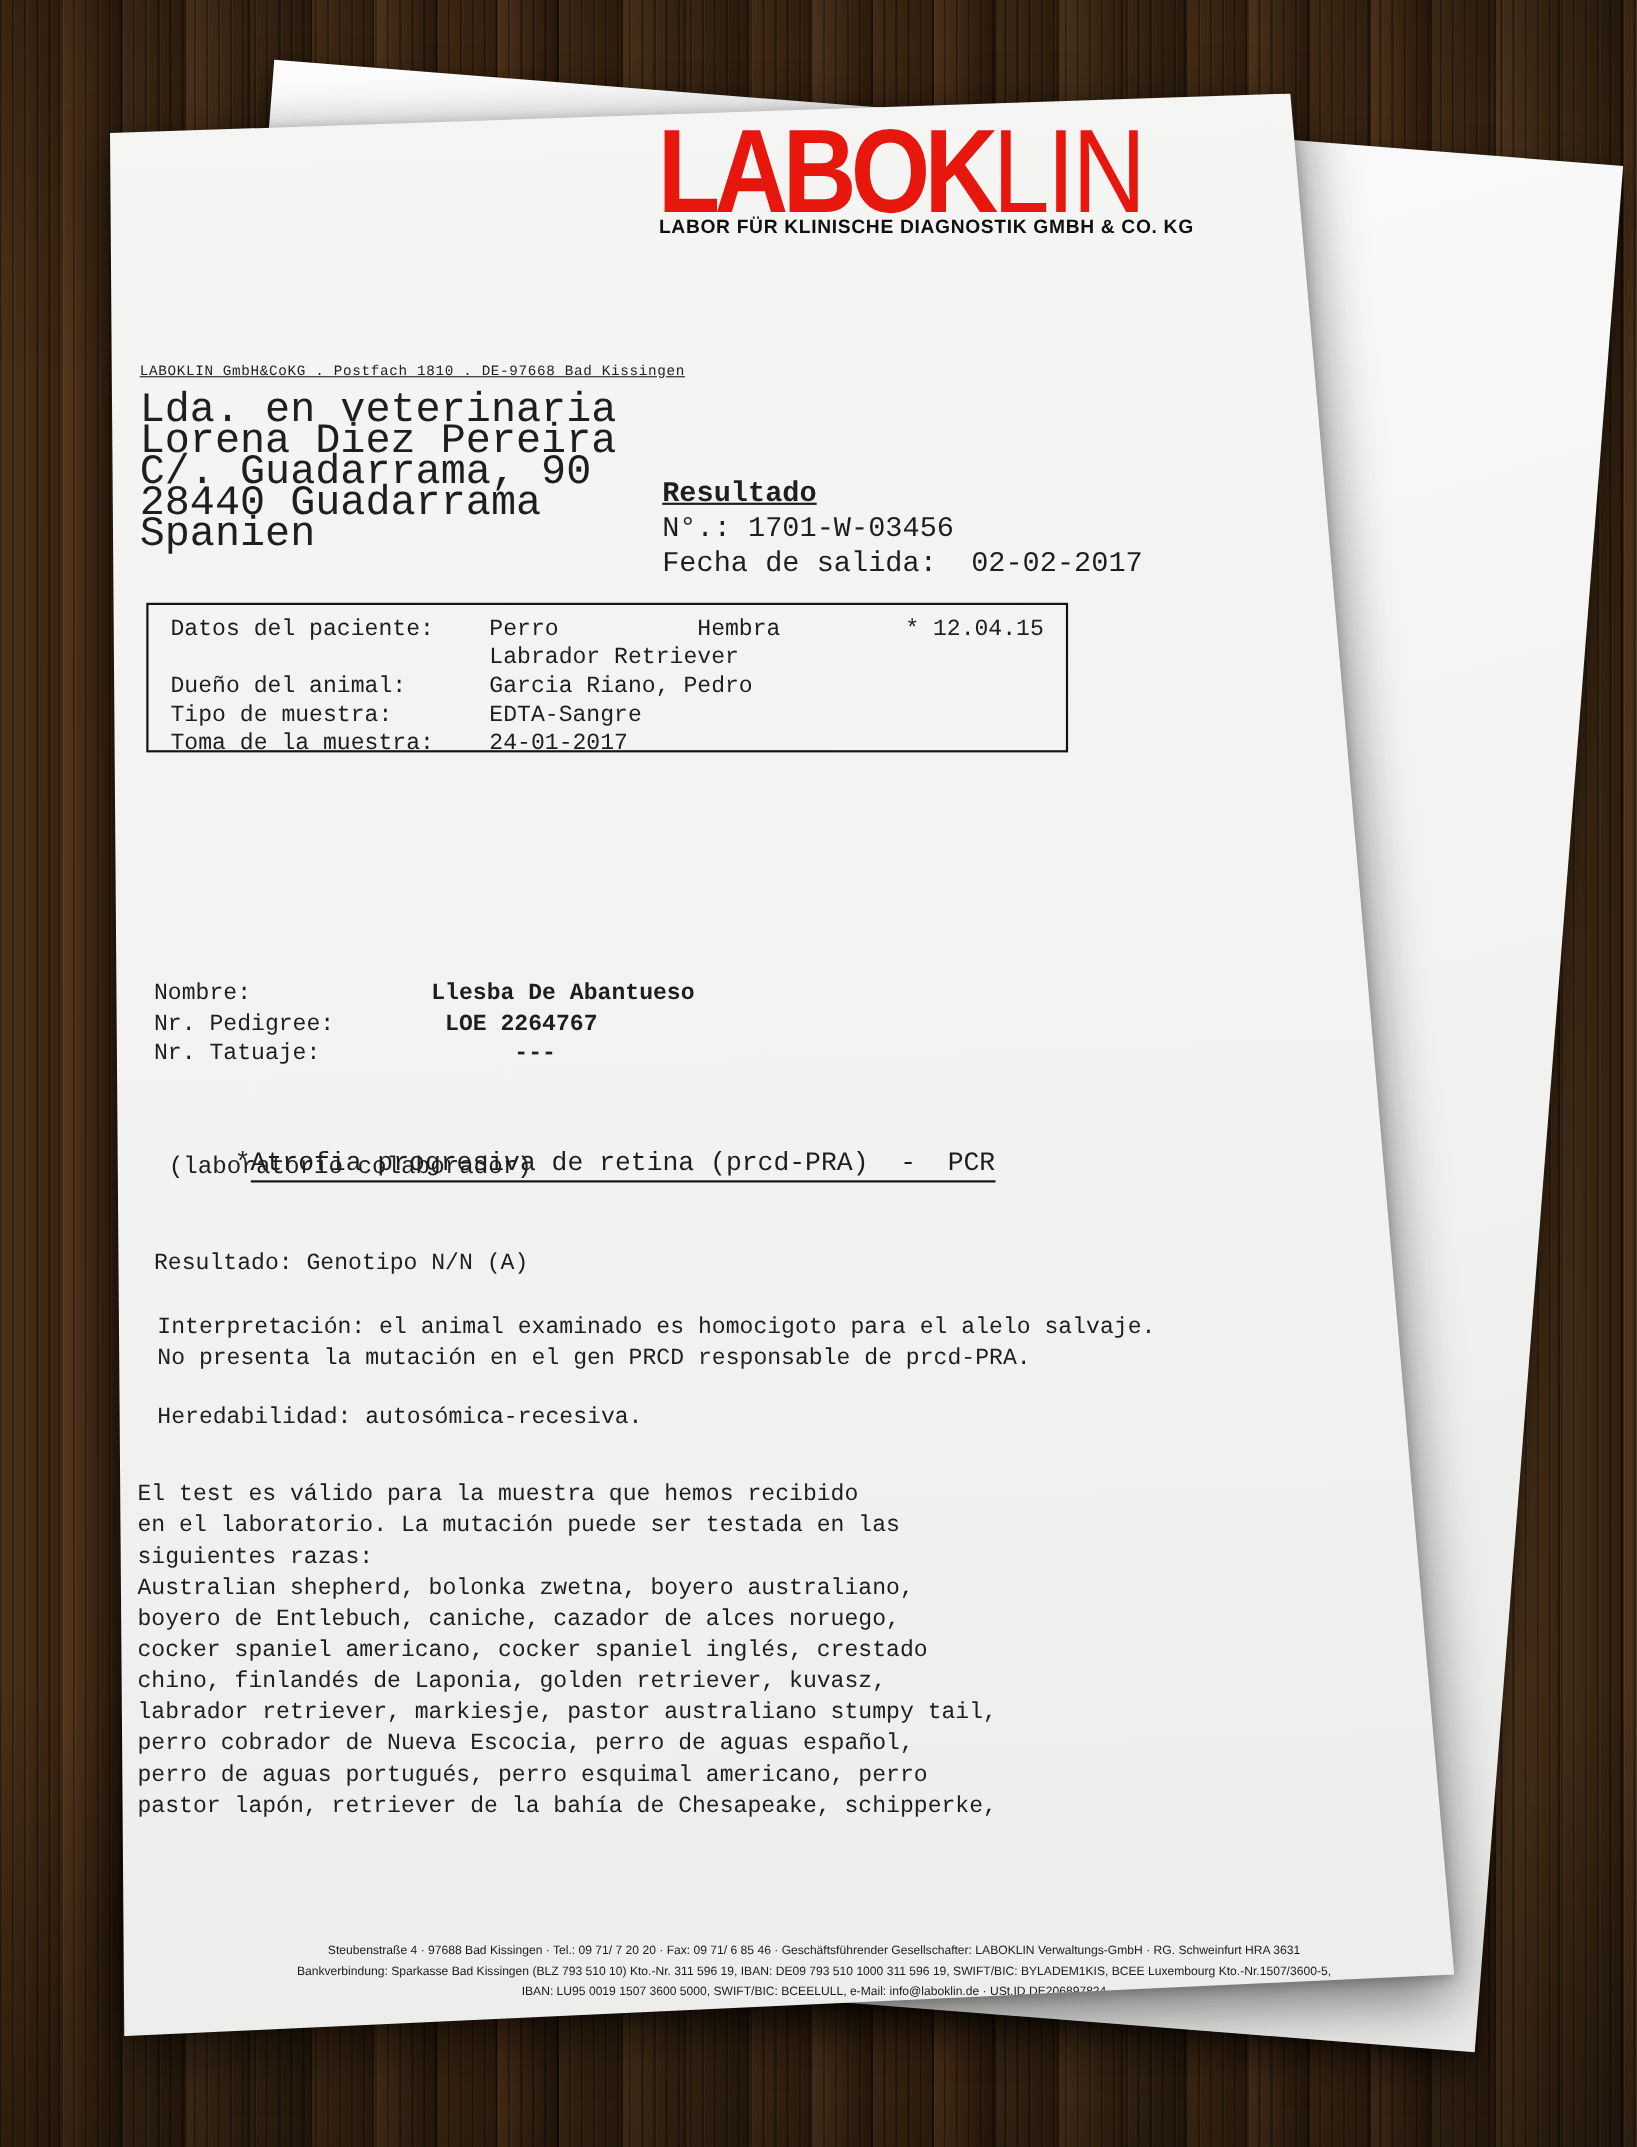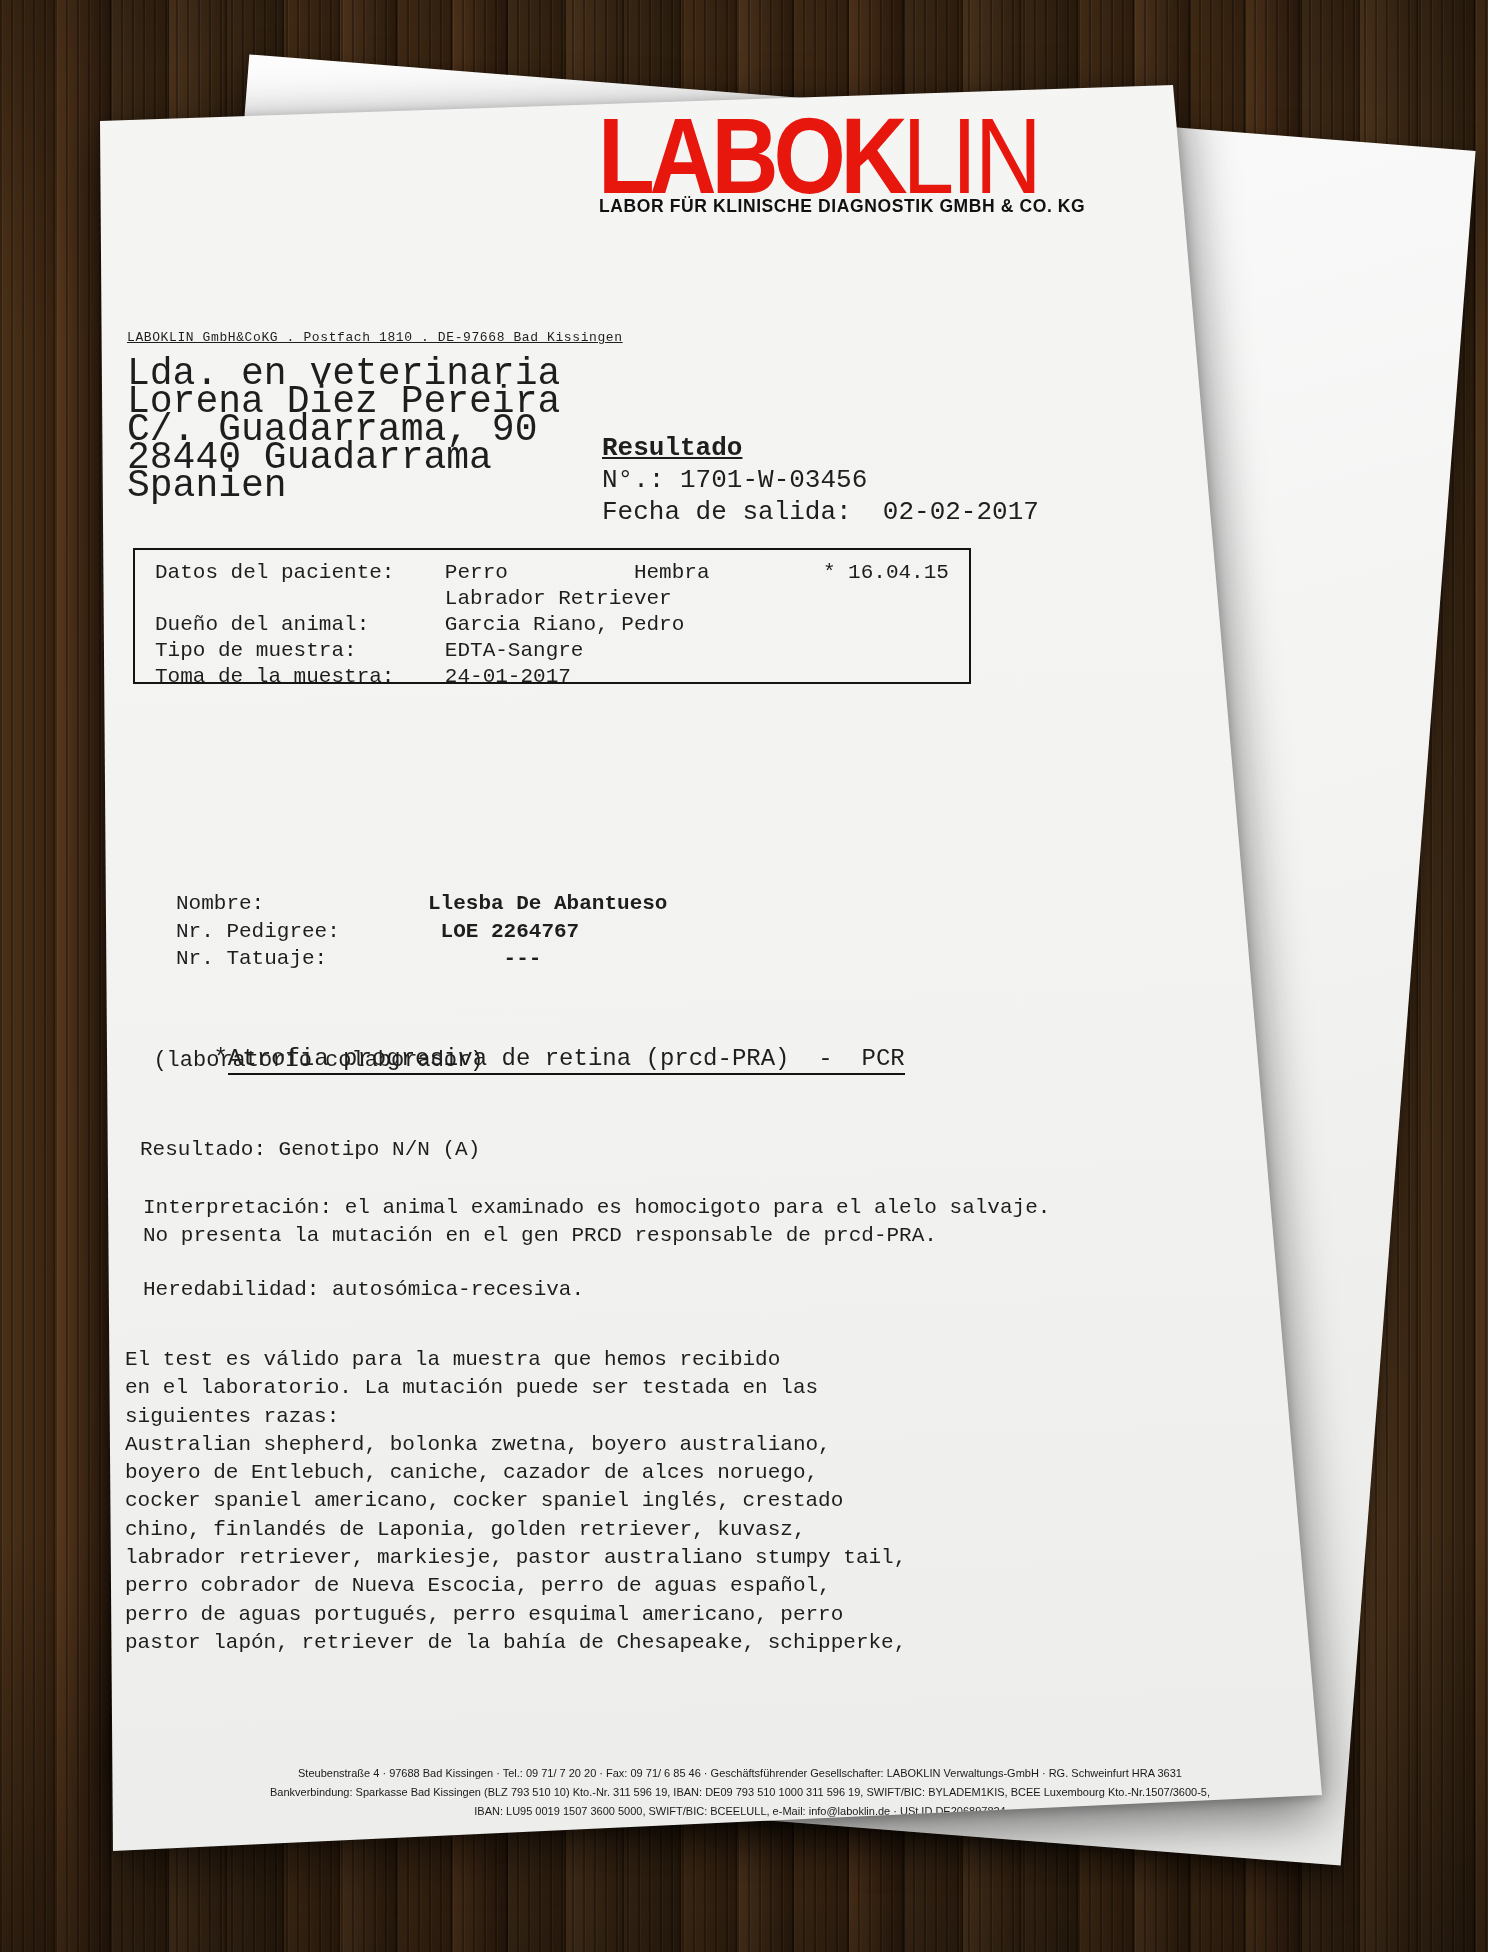--- a/index.html
+++ b/index.html
@@ -58,21 +58,21 @@
   .recipient div{height:28px;}
   
   .res-head{left:602px;top:432px;font-size:26px;line-height:32px;}
   .res-title{font-weight:bold;text-decoration:underline;}
   
   .pbox{left:133px;top:548px;width:838px;height:136px;border:2px solid #141414;box-sizing:border-box;}
   .pbox-text{left:155px;top:560px;font-size:21px;line-height:26px;}
   
   .ids{left:140px;top:890px;font-size:21px;line-height:27.5px;}
   .id-row{display:flex;}
-  .id-label{width:252px;white-space:pre;margin-left:36px;}
+  .id-label{width:252px;white-space:pre;}
   .id-value{font-weight:bold;white-space:pre;}
   
   .test-title{left:127px;top:1018px;font-size:24px;font-weight:normal;white-space:pre;}
   .test-title .u{border-bottom:2.5px solid #141414;padding-bottom:1px;}
   .test-sub{left:127px;top:1048px;font-size:22px;}
   .test-res{left:140px;top:1138px;font-size:21px;}
   .interp{left:143px;top:1194px;font-size:21px;line-height:28px;}
   .hered{left:143px;top:1278px;font-size:21px;}
   
   .validity{left:125px;top:1346px;font-size:21px;line-height:28.3px;}
@@ -107,21 +107,21 @@
     </div>
 
     <div class="abs mono res-head">
       <div class="res-title">Resultado</div>
       <div class="pre">N°.: 1701-W-03456</div>
       <div class="pre">Fecha de salida:  02-02-2017</div>
     </div>
 
     <div class="abs pbox"></div>
     <div class="abs mono pbox-text">
-      <div class="pre">Datos del paciente:    Perro          Hembra         * 16.04.15</div>
+      <div class="pre">Datos del paciente:    Perro          Hembra         * 12.04.15</div>
       <div class="pre">                       Labrador Retriever</div>
       <div class="pre">Dueño del animal:      Garcia Riano, Pedro</div>
       <div class="pre">Tipo de muestra:       EDTA-Sangre</div>
       <div class="pre">Toma de la muestra:    24-01-2017</div>
     </div>
 
     <div class="abs mono ids">
       <div class="id-row">
         <span class="id-label">Nombre:</span>
           <span class="id-value">Llesba De Abantueso</span>

